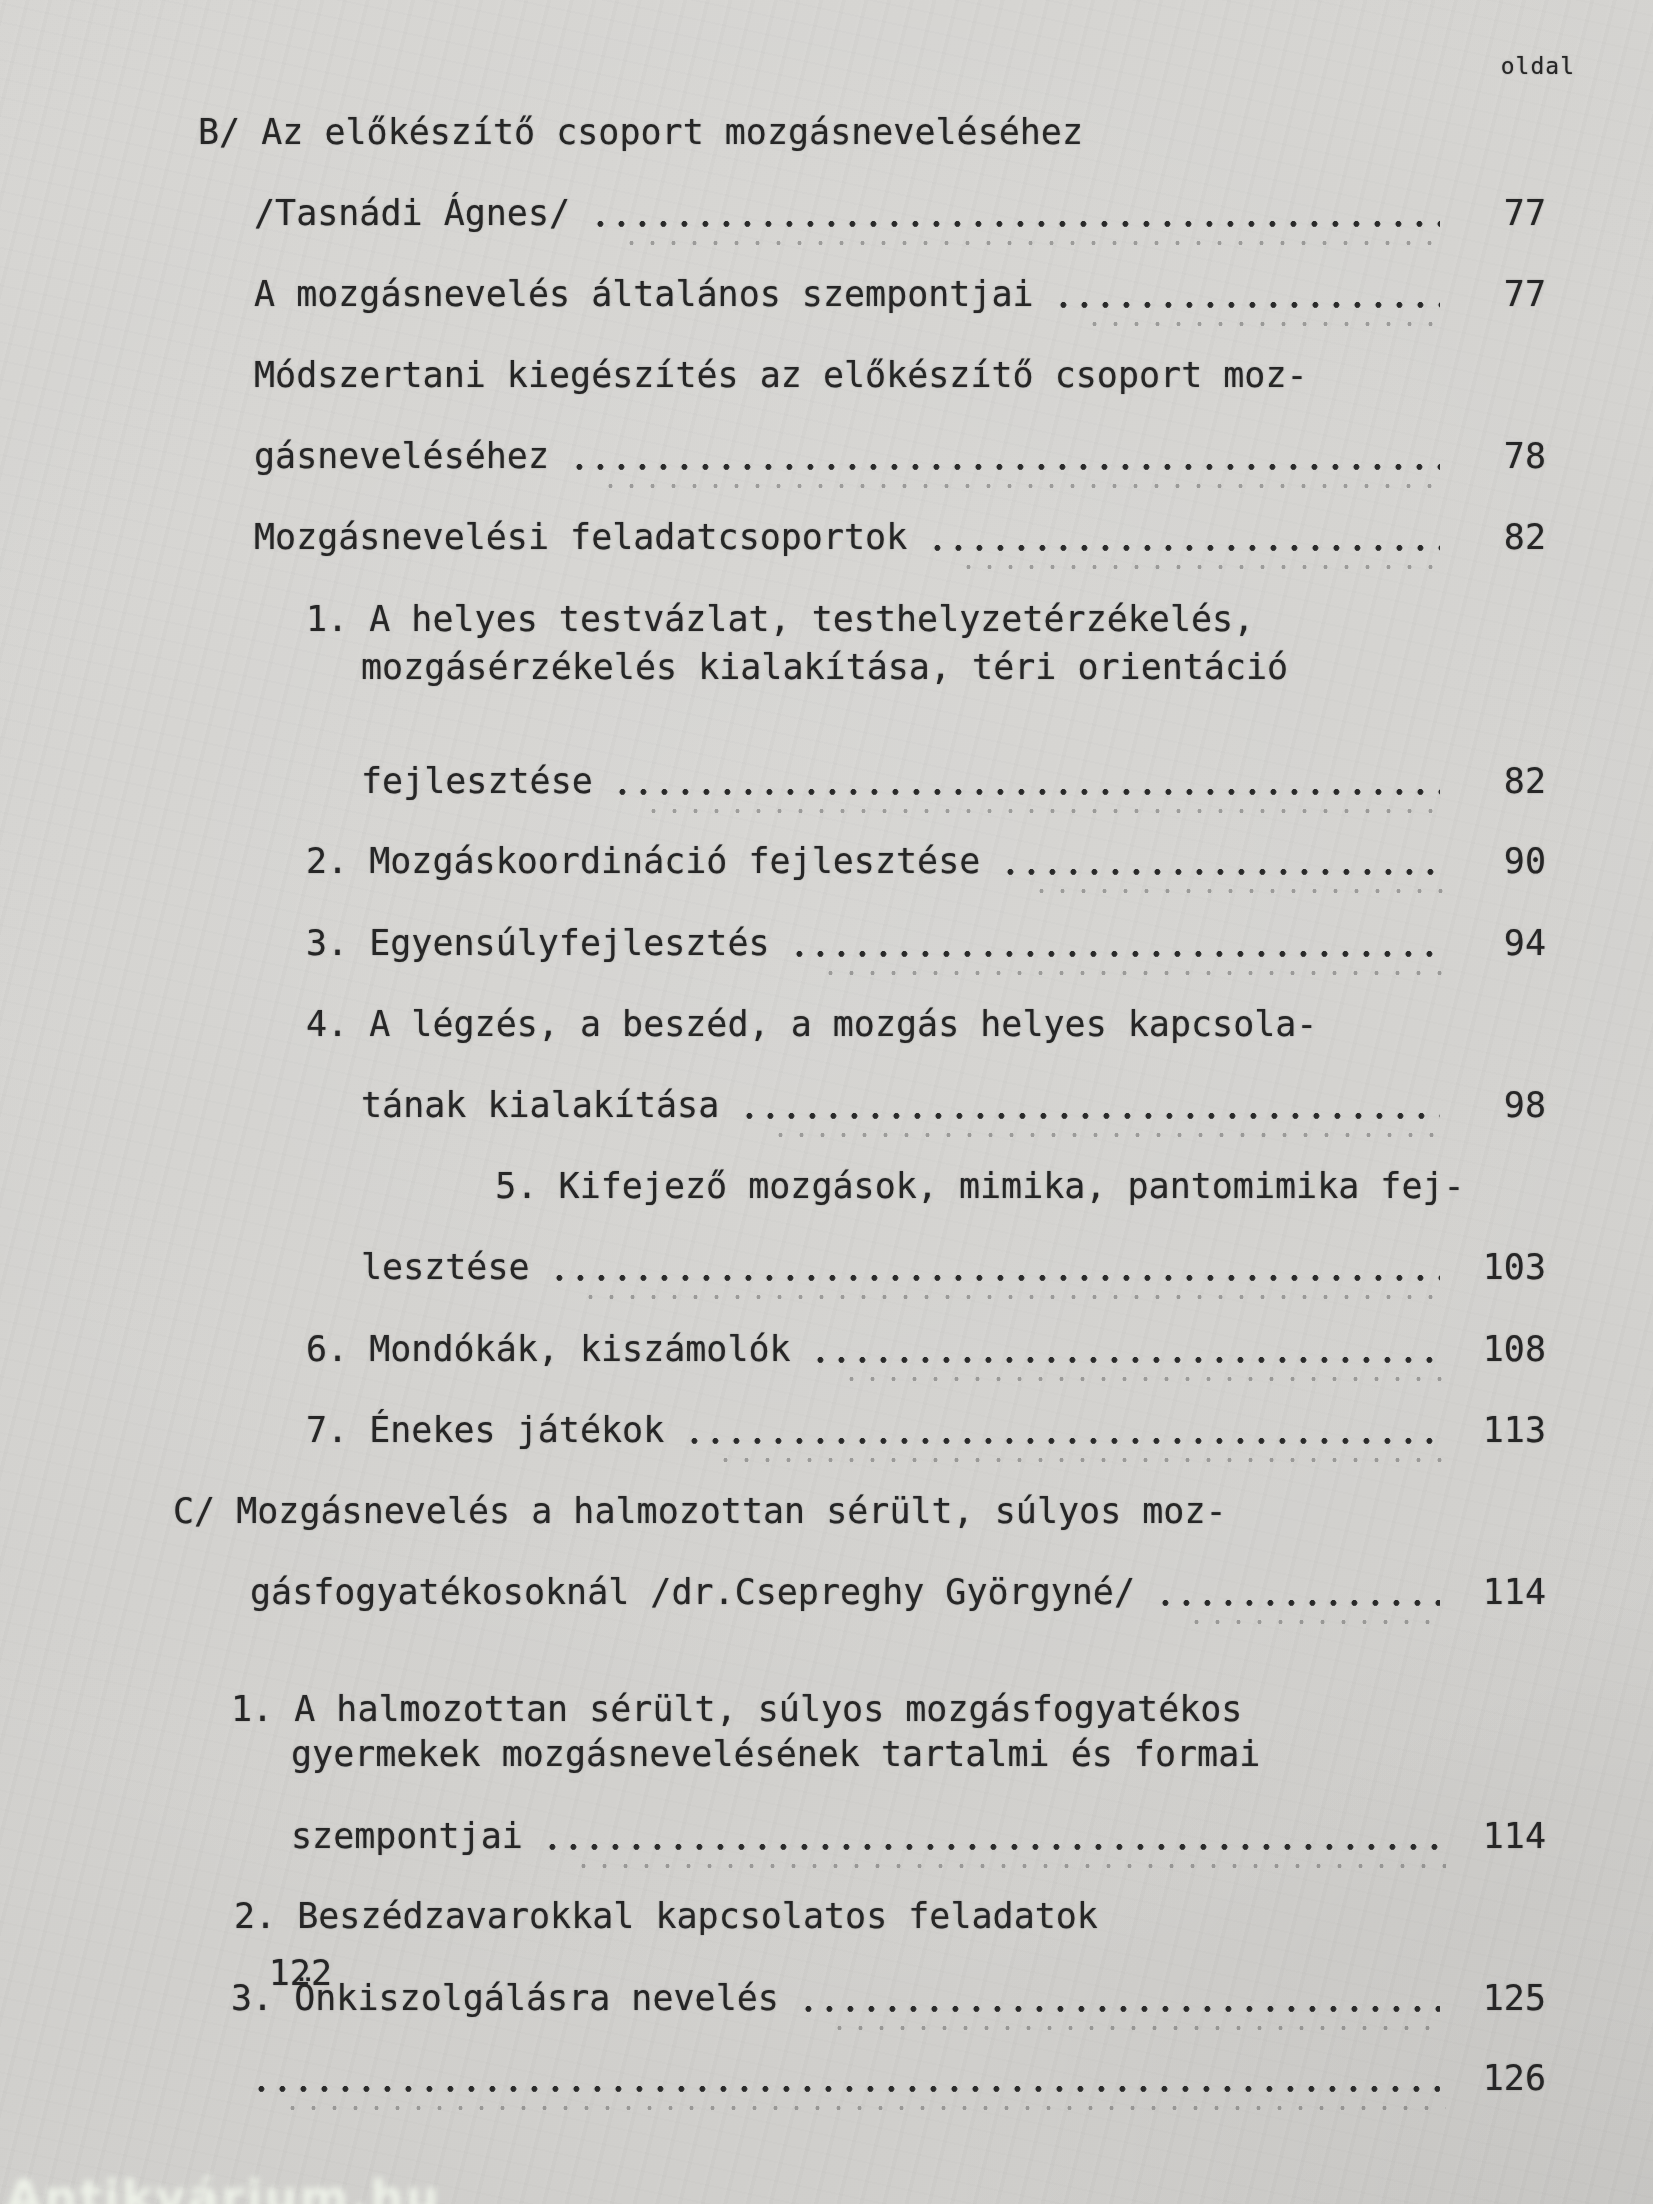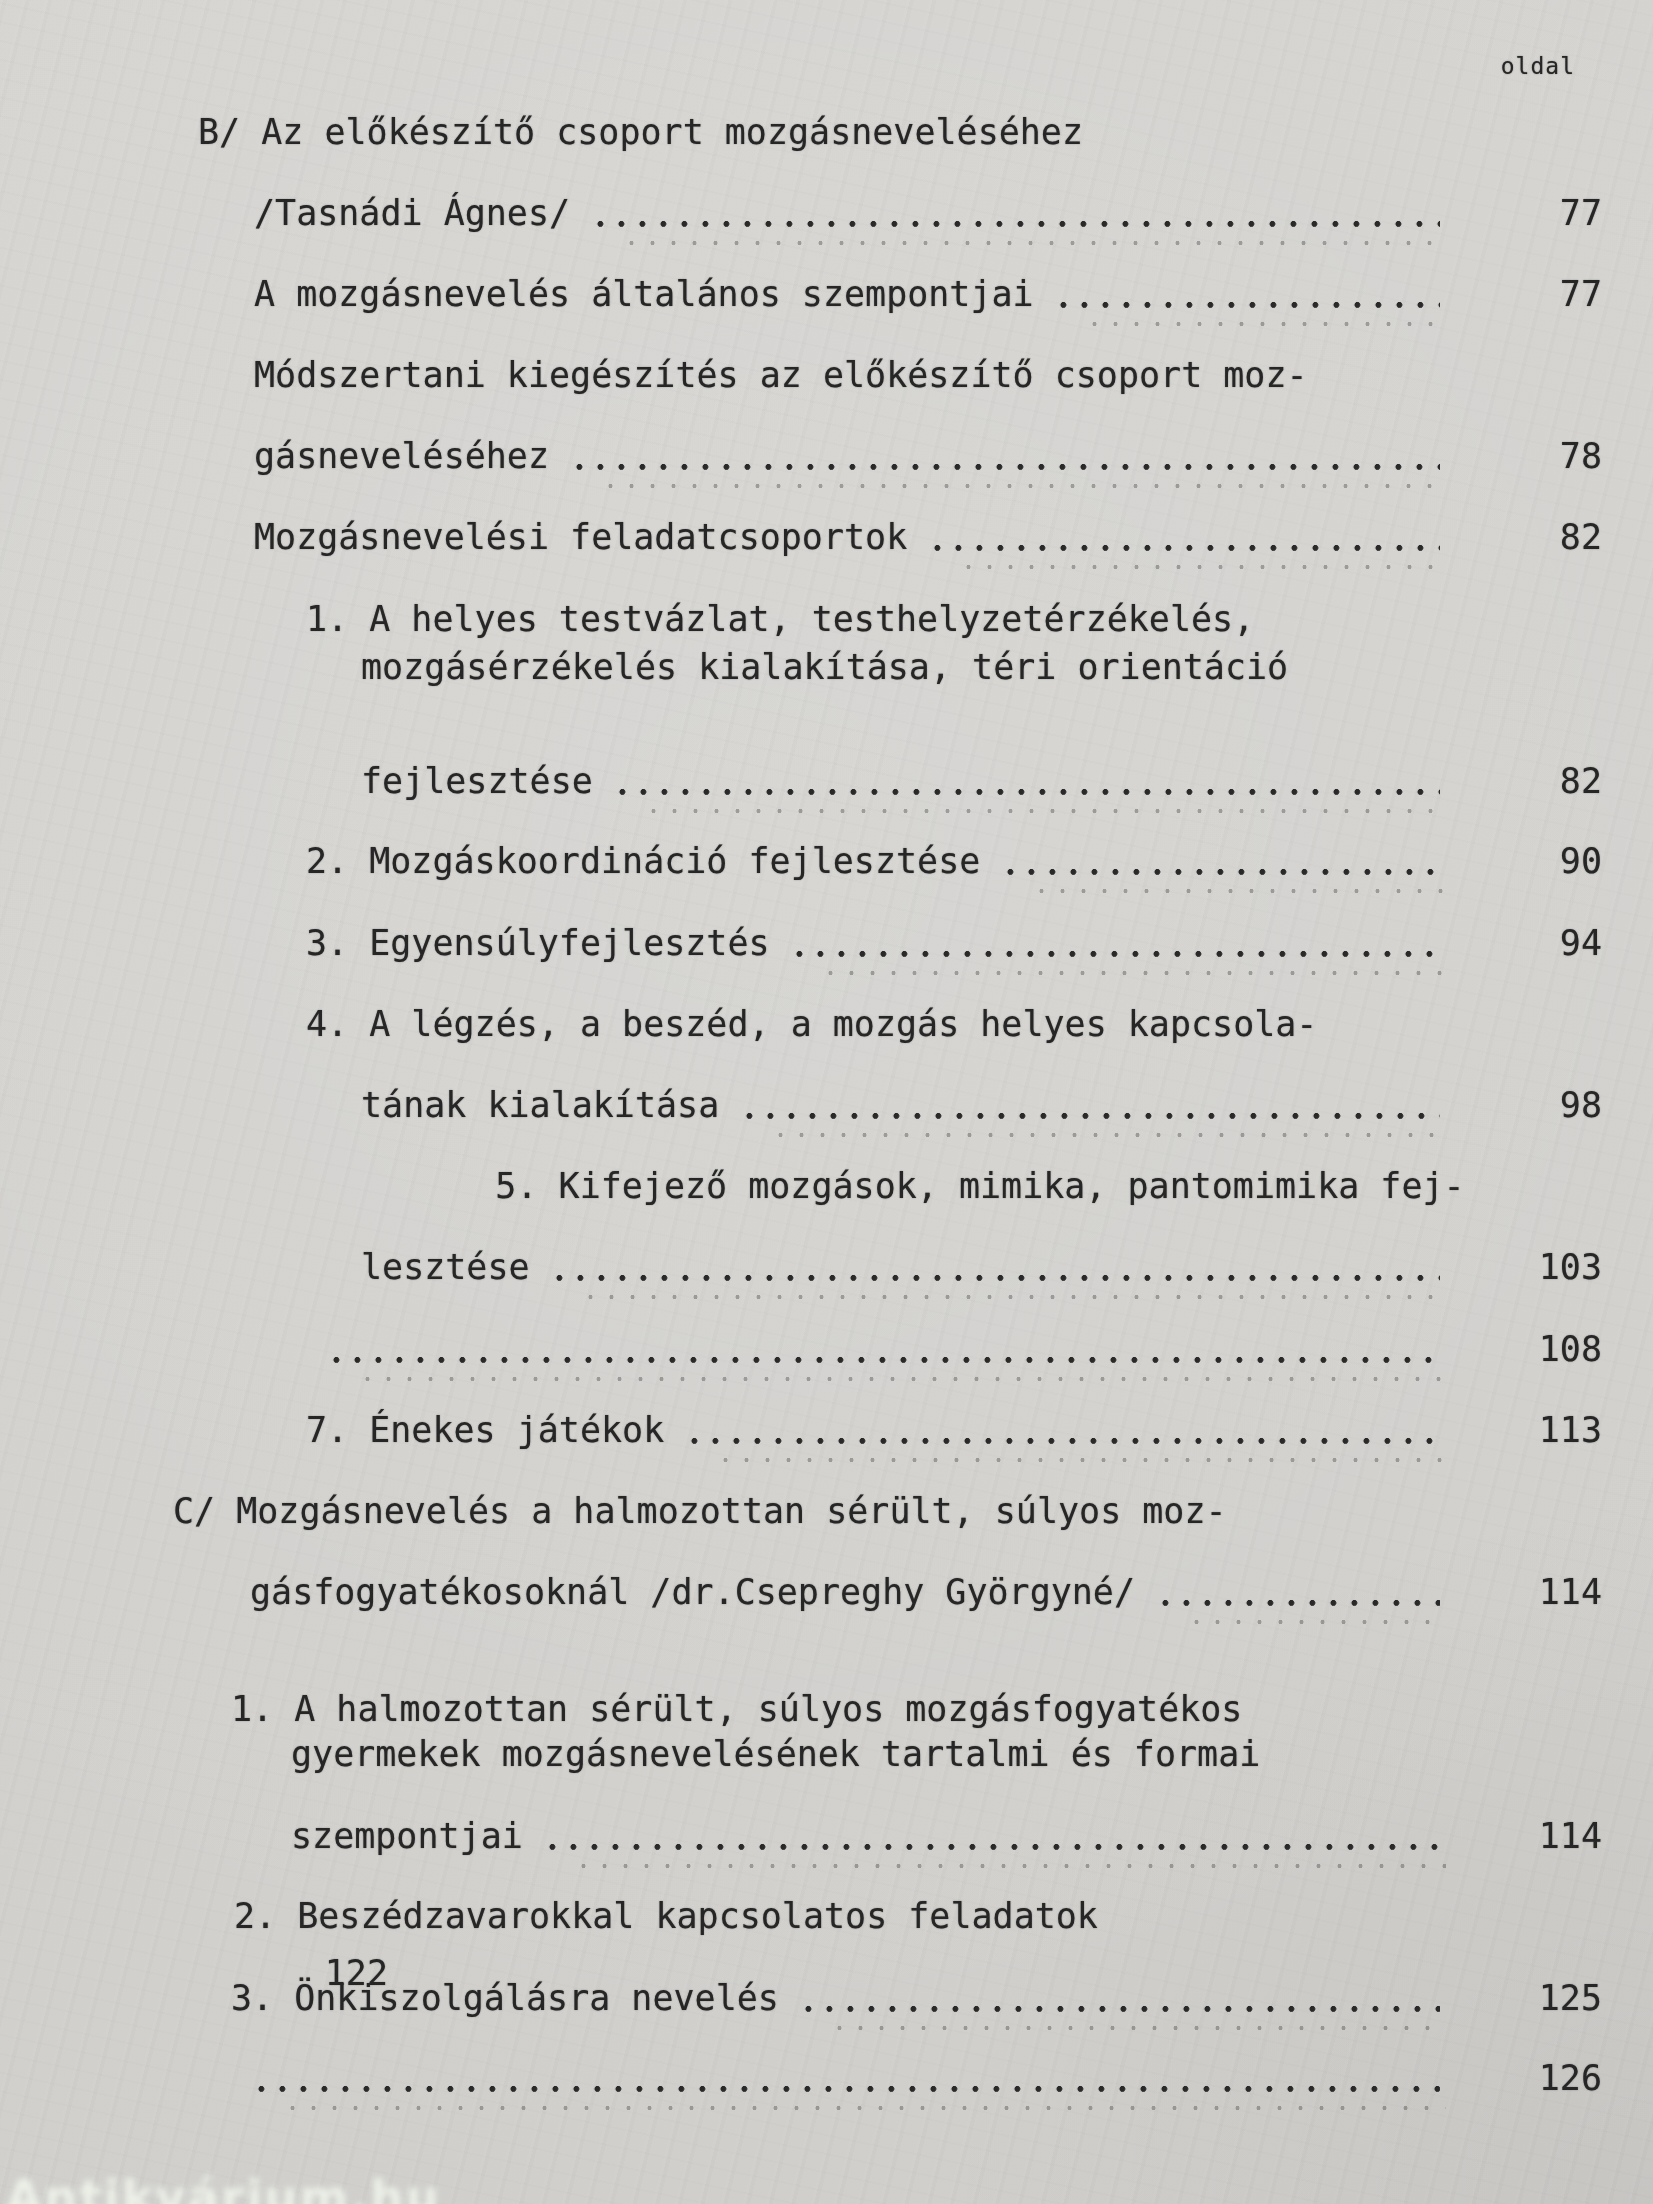--- a/index.html
+++ b/index.html
@@ -73,21 +73,21 @@
     background-image: radial-gradient(circle, rgba(70,70,70,0.40) 0 1.8px, rgba(70,70,70,0) 2.2px);
     background-size: 21px 5.8px;
     background-repeat: repeat-x;
     filter: blur(0.5px);
   }
   .page {
     flex: 0 0 auto;
     width: 206px;
     box-sizing: border-box;
     text-align: right;
-    padding-right: 52px;
+    padding-right: 108px;
   }
   .watermark {
     position: absolute;
     left: 5.8px;
     bottom: -19.4px;
     font-family: "DejaVu Sans", sans-serif;
     font-weight: bold;
     font-size: 47px;
     letter-spacing: 1.9px;
     color: rgba(238,242,233,0.96);
@@ -109,21 +109,21 @@
       <div class="row" style="left: 254px; top: 514px;"><span class="label">Mozgásnevelési feladatcsoportok</span><div class="leader"></div><span class="page">82</span></div>
       <div class="row" style="left: 306px; top: 596px;"><span class="label">1. A helyes testvázlat, testhelyzetérzékelés,</span></div>
       <div class="row" style="left: 361px; top: 644px;"><span class="label">mozgásérzékelés kialakítása, téri orientáció</span></div>
       <div class="row" style="left: 361px; top: 758px;"><span class="label">fejlesztése</span><div class="leader"></div><span class="page">82</span></div>
       <div class="row" style="left: 306px; top: 838px;"><span class="label">2. Mozgáskoordináció fejlesztése</span><div class="leader"></div><span class="page">90</span></div>
       <div class="row" style="left: 306px; top: 920px;"><span class="label">3. Egyensúlyfejlesztés</span><div class="leader"></div><span class="page">94</span></div>
       <div class="row" style="left: 306px; top: 1001px;"><span class="label">4. A légzés, a beszéd, a mozgás helyes kapcsola-</span></div>
       <div class="row" style="left: 361px; top: 1082px;"><span class="label">tának kialakítása</span><div class="leader"></div><span class="page">98</span></div>
       <div class="row" style="left: 306px; top: 1163px; justify-content: center;"><span class="label">5. Kifejező mozgások, mimika, pantomimika fej-</span></div>
       <div class="row" style="left: 361px; top: 1244px;"><span class="label">lesztése</span><div class="leader"></div><span class="page">103</span></div>
-      <div class="row" style="left: 306px; top: 1326px;"><div class="leader"></div><span class="page">108</span></div>
+      <div class="row" style="left: 306px; top: 1326px;"><span class="label">6. Mondókák, kiszámolók</span><div class="leader"></div><span class="page">108</span></div>
       <div class="row" style="left: 306px; top: 1407px;"><span class="label">7. Énekes játékok</span><div class="leader"></div><span class="page">113</span></div>
       <div class="row" style="left: 173px; top: 1488px;"><span class="label">C/ Mozgásnevelés a halmozottan sérült, súlyos moz-</span></div>
       <div class="row" style="left: 250px; top: 1569px;"><span class="label">gásfogyatékosoknál /dr.Csepreghy Györgyné/</span><div class="leader"></div><span class="page">114</span></div>
       <div class="row" style="left: 231px; top: 1650px; margin-top: 36px;"><span class="label">1. A halmozottan sérült, súlyos mozgásfogyatékos</span></div>
       <div class="row" style="left: 291px; top: 1731px;"><span class="label">gyermekek mozgásnevelésének tartalmi és formai</span></div>
       <div class="row" style="left: 291px; top: 1813px;"><span class="label">szempontjai</span><div class="leader"></div><span class="page">114</span></div>
       <div class="row" style="left: 234px; top: 1893px; flex-direction: column;"><span class="label">2. Beszédzavarokkal kapcsolatos feladatok</span><div class="leader"></div><span class="page">122</span></div>
       <div class="row" style="left: 231px; top: 1975px; justify-content: center;"><span class="label">3. Önkiszolgálásra nevelés</span><div class="leader"></div><span class="page">125</span></div>
       <div class="row" style="left: 231px; top: 2055px;"><div class="leader"></div><span class="page">126</span></div>
     </div>

